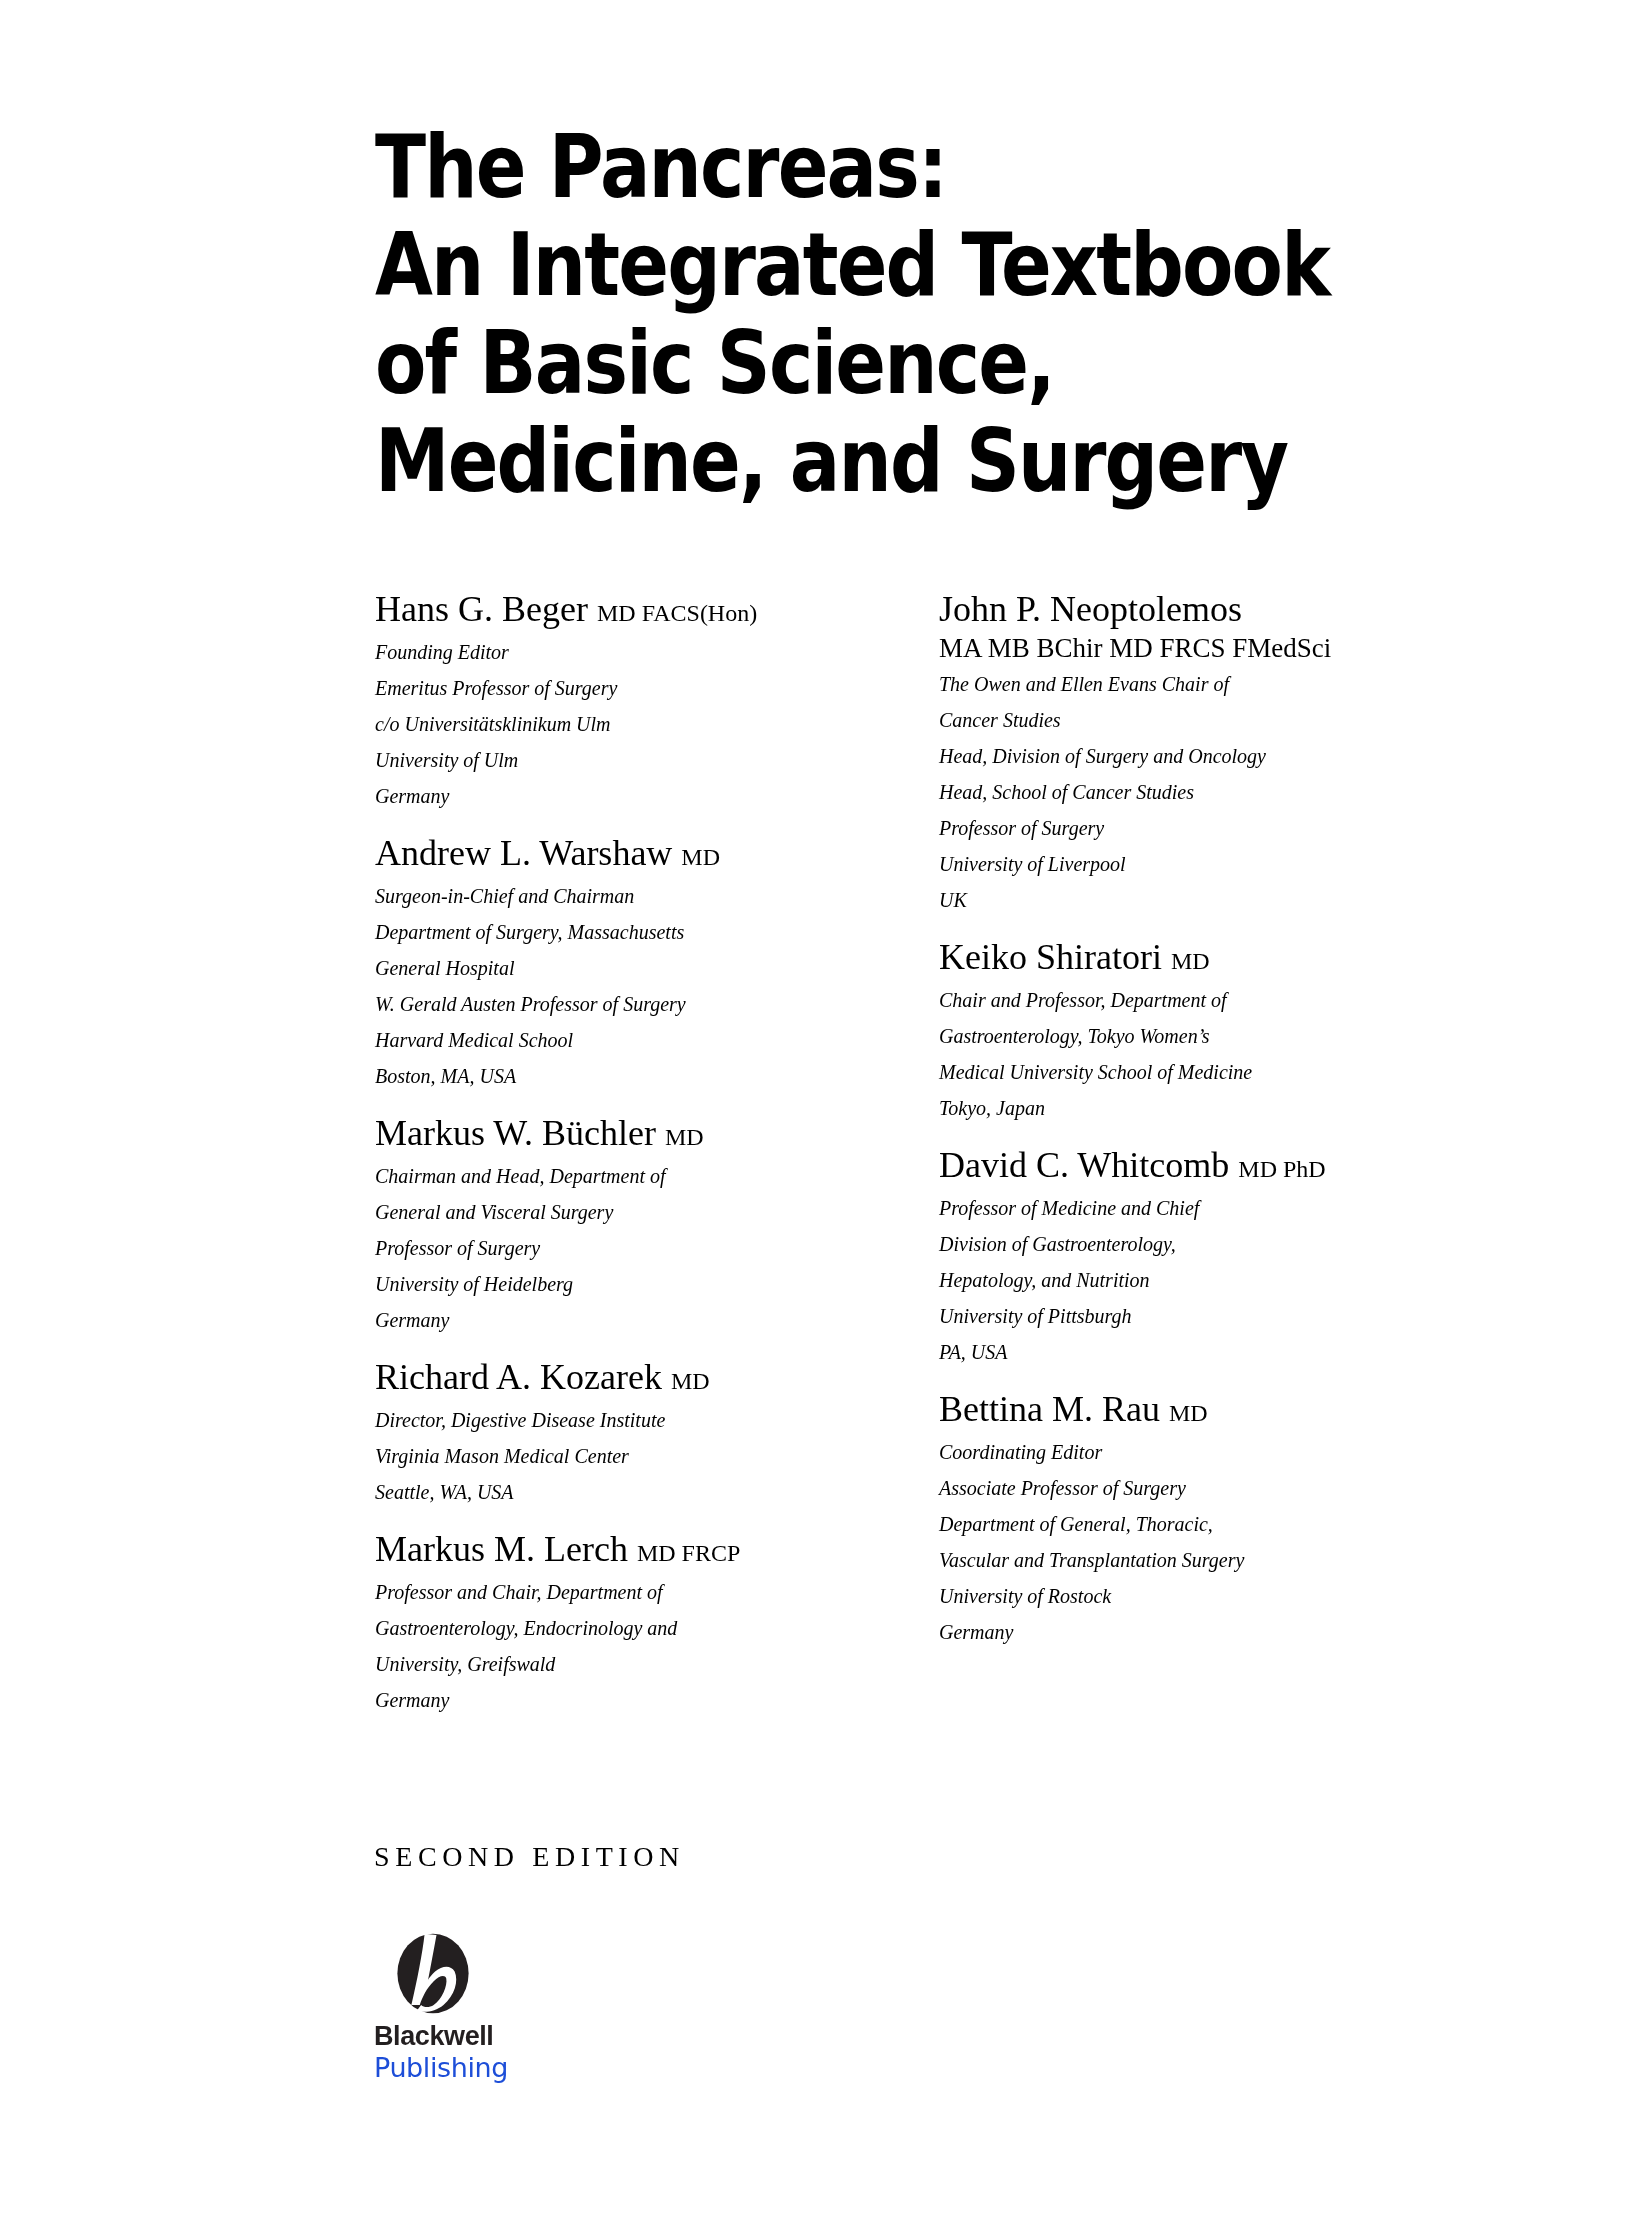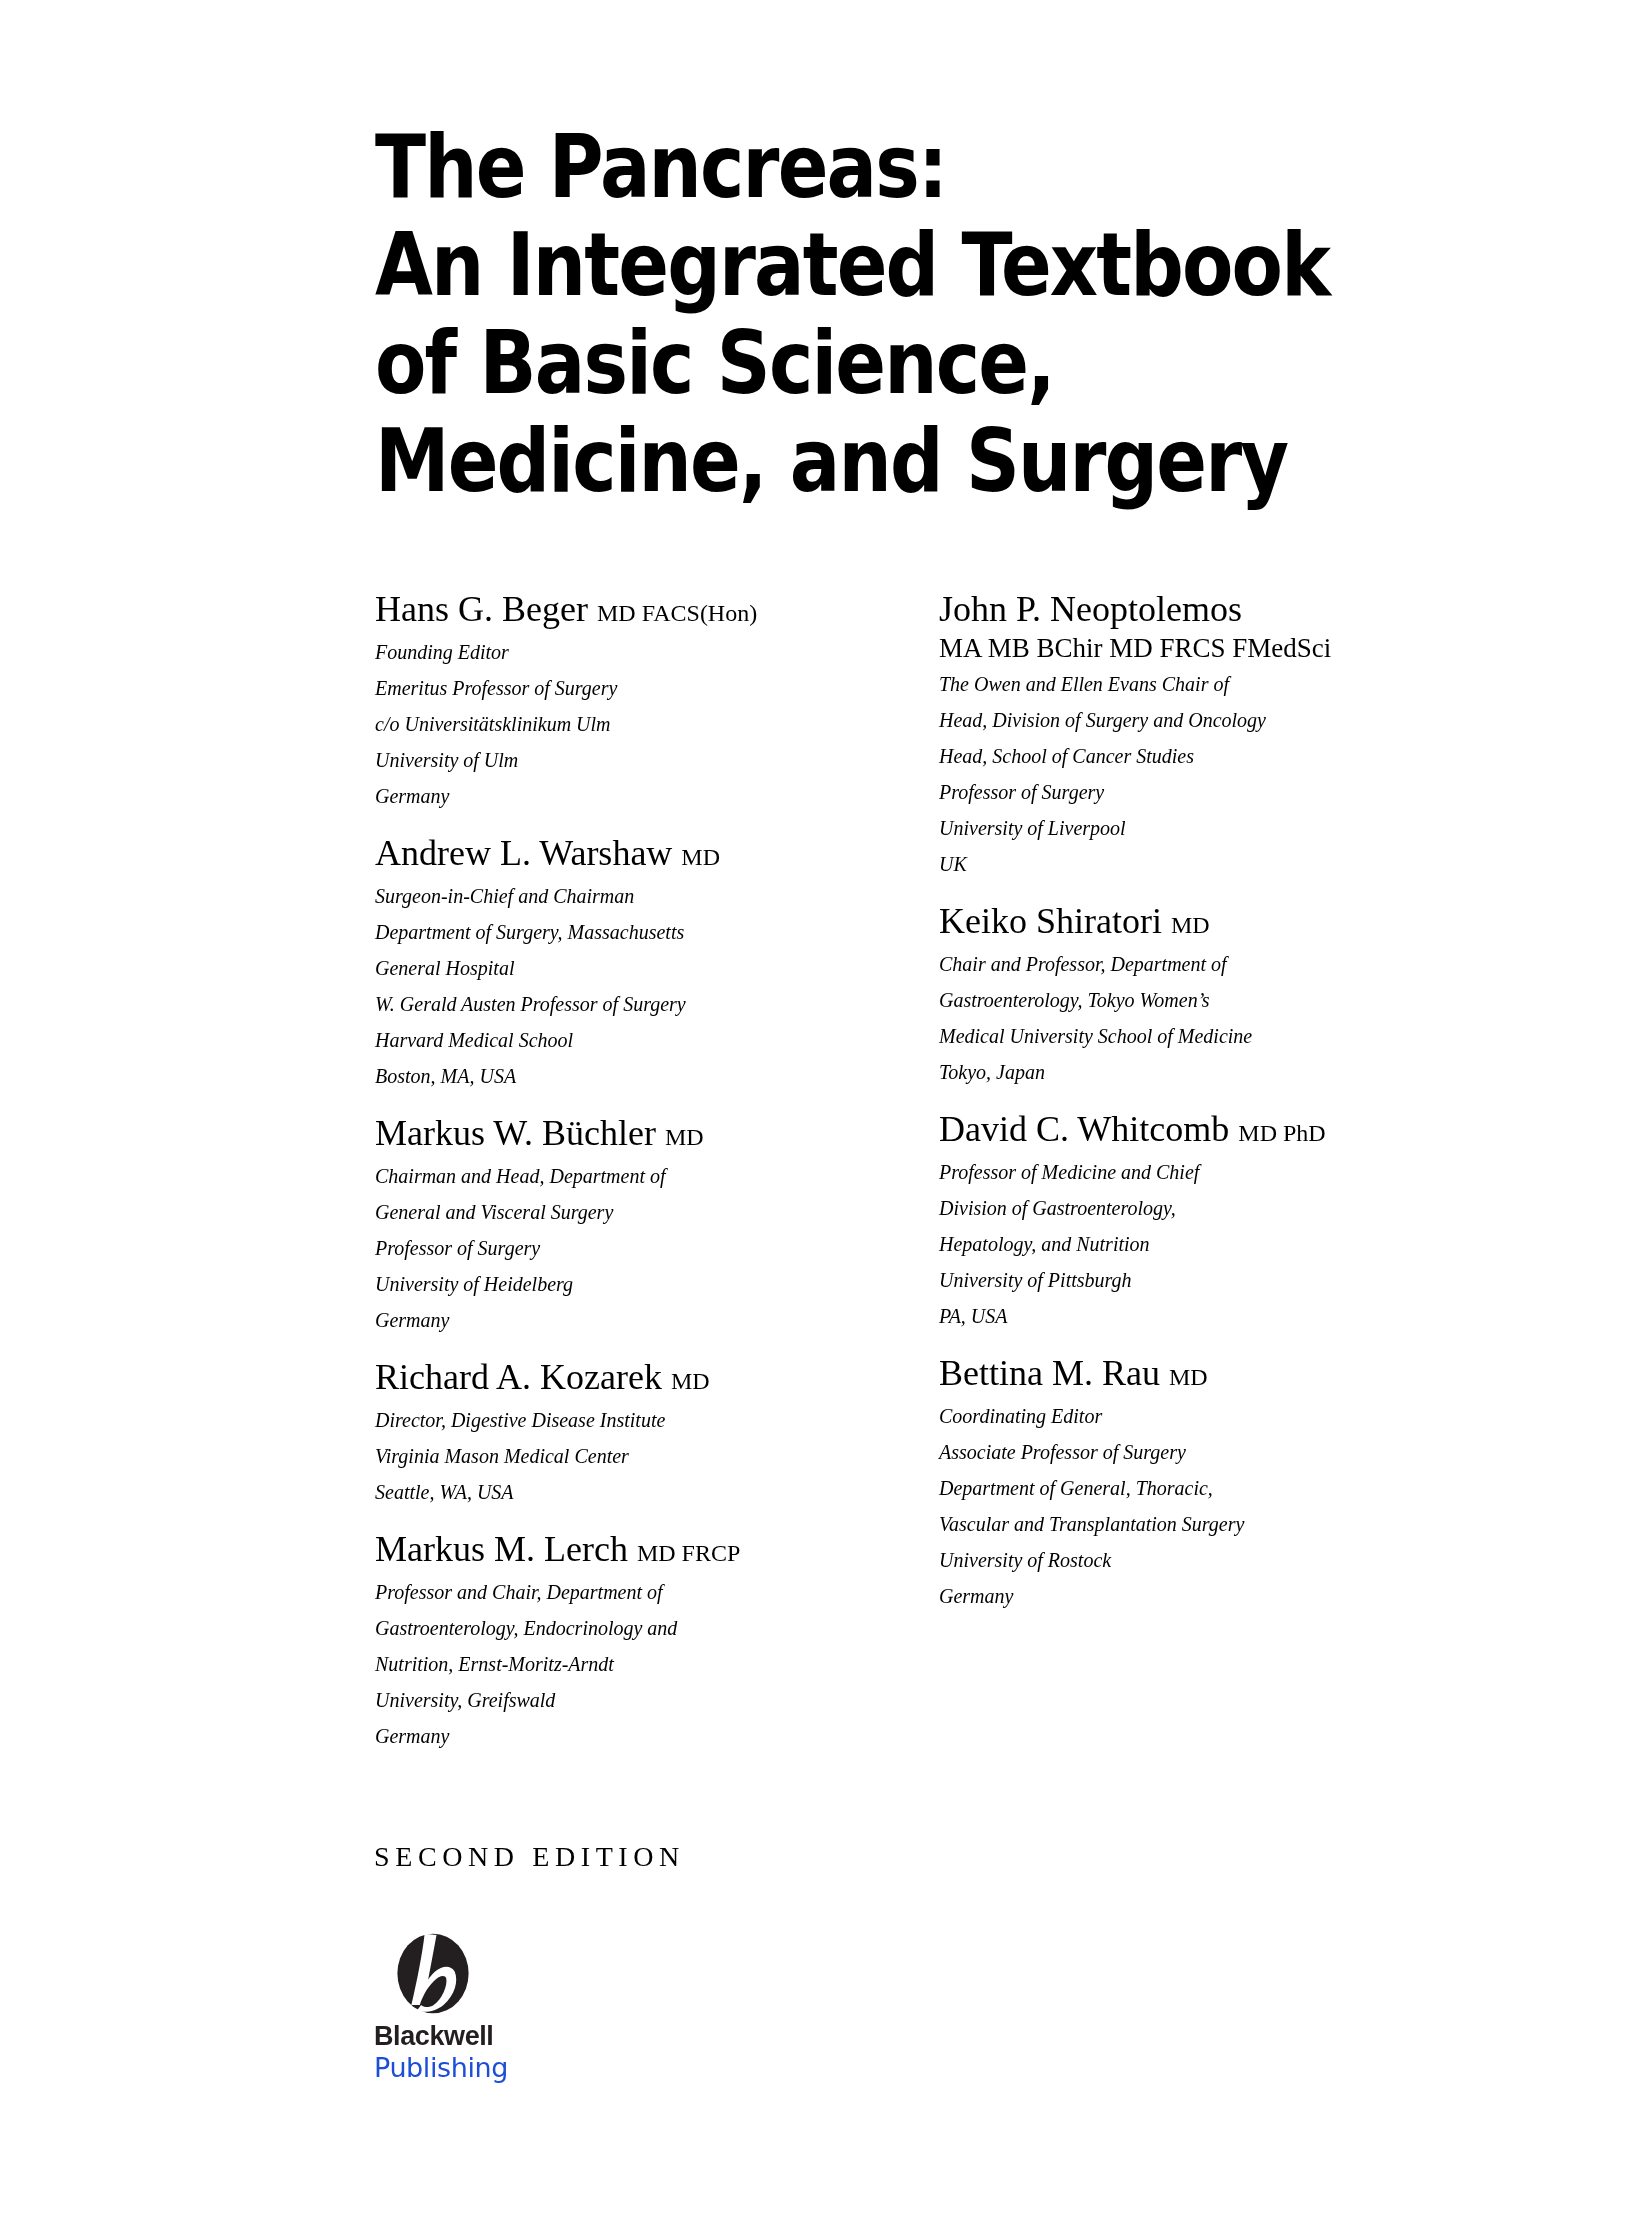--- a/index.html
+++ b/index.html
@@ -157,34 +157,34 @@
     <span class="aff-line">Seattle, WA, USA</span>
   </div>
 
   <div class="editor">
     <div class="editor-name">
       <span>Markus M. Lerch</span>
       <span class="editor-cred">MD FRCP</span>
     </div>
     <span class="aff-line">Professor and Chair, Department of</span>
     <span class="aff-line">Gastroenterology, Endocrinology and</span>
-    <span class="aff-line">Nutrition, Ernst-Moritz-Arndt</span>
     <span class="aff-line">University, Greifswald</span>
     <span class="aff-line">Germany</span>
   </div>
 </div>
 
 <div class="col col-right">
 
   <div class="editor">
     <div class="editor-name">
       <span>John P. Neoptolemos</span>
     </div>
     <div class="cred-line">MA MB BChir MD FRCS FMedSci</div>
     <span class="aff-line">The Owen and Ellen Evans Chair of</span>
+    <span class="aff-line">Cancer Studies</span>
     <span class="aff-line">Head, Division of Surgery and Oncology</span>
     <span class="aff-line">Head, School of Cancer Studies</span>
     <span class="aff-line">Professor of Surgery</span>
     <span class="aff-line">University of Liverpool</span>
     <span class="aff-line">UK</span>
   </div>
 
   <div class="editor">
     <div class="editor-name">
       <span>Keiko Shiratori</span>

